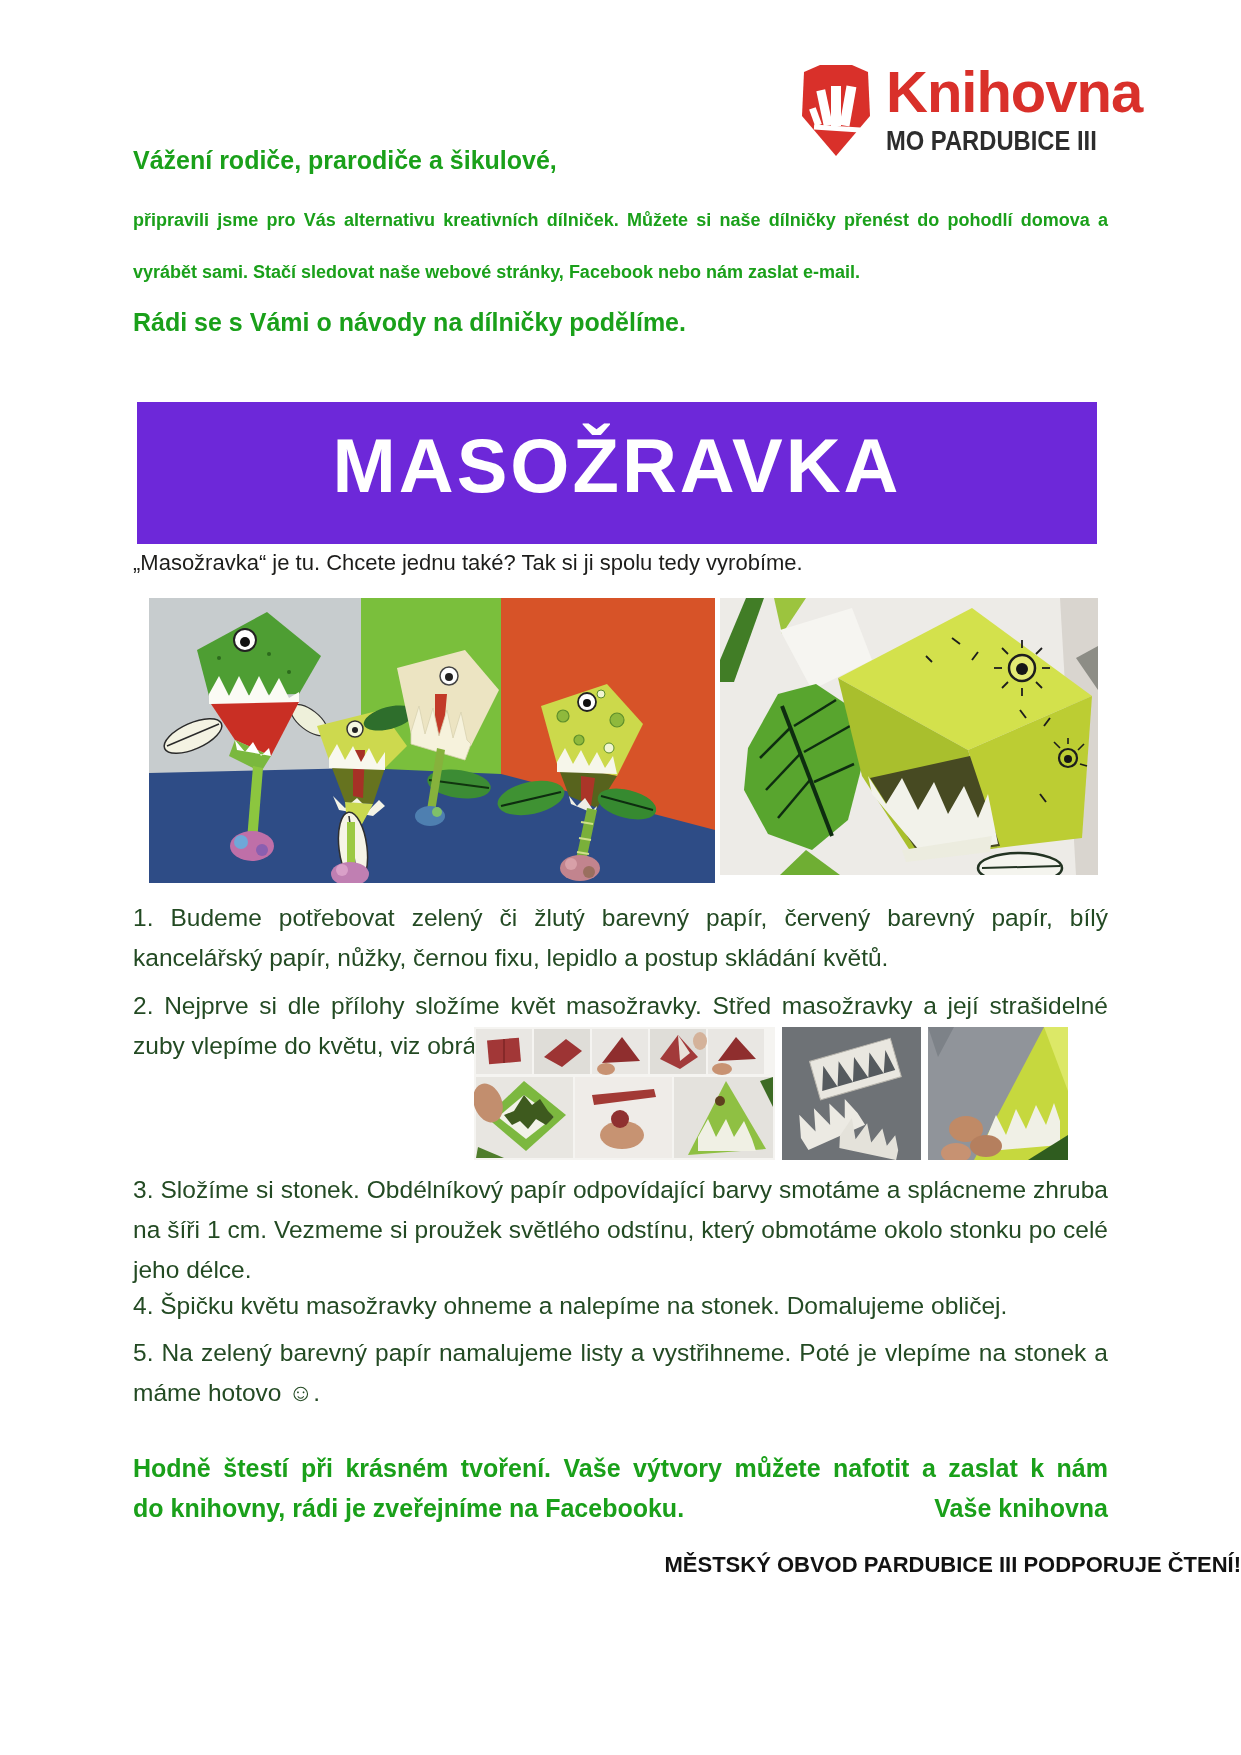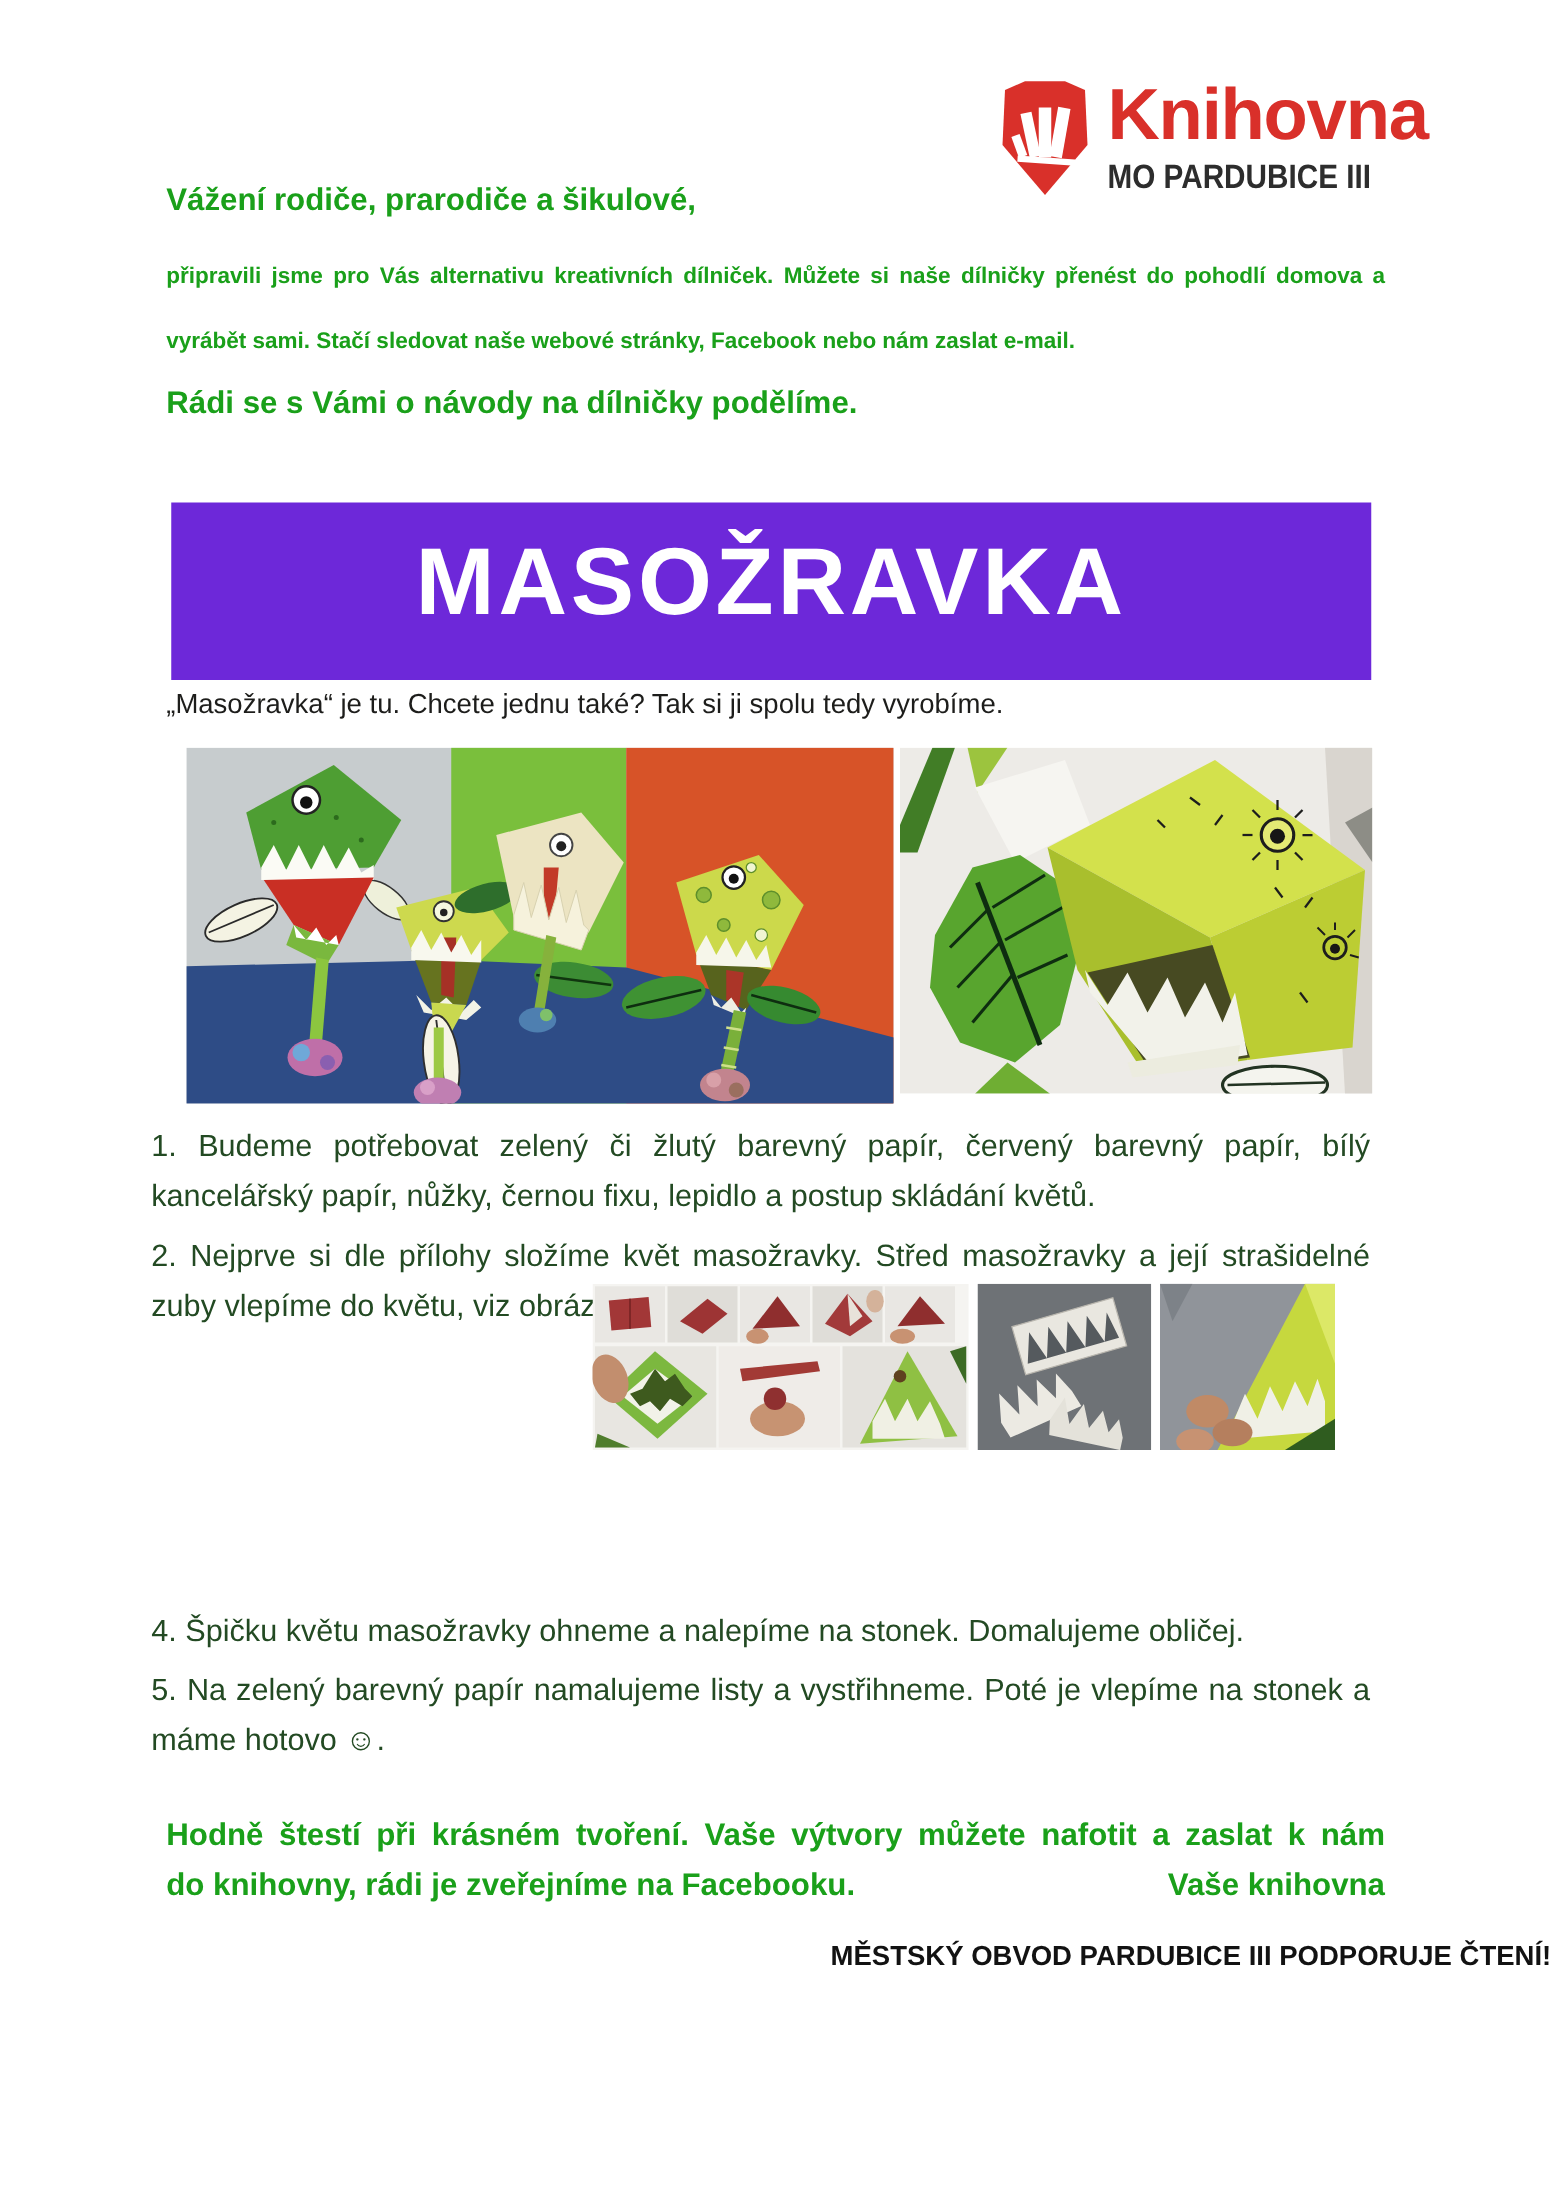--- a/index.html
+++ b/index.html
@@ -25,21 +25,21 @@
   .banner span{color:#ffffff;font-weight:bold;font-size:76px;letter-spacing:3px;transform:translateY(-8px);}
   
   .caption{position:absolute;left:133px;top:550px;font-size:22px;color:#1d1d1b;text-align:right;}
   
   .photo{position:absolute;overflow:hidden;}
   .photo-left{left:149px;top:598px;width:566px;height:285px;}
   .photo-right{left:720px;top:598px;width:378px;height:277px;}
   .strip{position:absolute;left:474px;top:1027px;display:flex;gap:7px;}
   .tile{height:133px;}
   
-  .body-par{position:absolute;left:121px;width:975px;font-size:24.5px;line-height:40px;
+  .body-par{position:absolute;left:133px;width:975px;font-size:24.5px;line-height:40px;
     color:#234a23;text-align:justify;}
   .step1{top:898px;} .step2{top:986px;} .step3{top:1170px;} .step4{top:1286px;} .step5{top:1333px;}
   
   .closing{position:absolute;left:133px;top:1412px;width:975px;font-size:25px;line-height:40px;margin-top:36px;}
   .closing .l1{text-align:justify;text-align-last:justify;}
   .closing .l2{display:flex;justify-content:space-between;}
   
   .footer-line{position:absolute;left:0;width:1241px;text-align:right;font-weight:bold;color:#121212;}
   .footer1{top:1552px;font-size:22px;}
   .footer2{top:1600px;font-size:22px;}
@@ -288,20 +288,21 @@
       <polygon points="116,0 140,0 140,64" fill="#dce867"></polygon>
       <path d="M58,112 L68,88 L78,108 L88,82 L98,102 L108,78 L118,98 L126,76 L132,94 L132,118 L62,124 Z" fill="#f0f0e6"></path>
       <polygon points="100,133 140,108 140,133" fill="#2f5c1f"></polygon>
       <ellipse cx="38" cy="102" rx="17" ry="13" fill="#c08a66"></ellipse>
       <ellipse cx="58" cy="119" rx="16" ry="11" fill="#b57f5e"></ellipse>
       <ellipse cx="28" cy="126" rx="15" ry="10" fill="#c79272"></ellipse>
       <polygon points="0,0 26,0 10,30" fill="#7d8288"></polygon>
     </svg>
   </div>
 
+  <div class="body-par step3">3. Složíme si stonek. Obdélníkový papír odpovídající barvy smotáme a splácneme zhruba na šíři 1 cm. Vezmeme si proužek světlého odstínu, který obmotáme okolo stonku po celé jeho délce.</div>
   <div class="body-par step4">4. Špičku květu masožravky ohneme a nalepíme na stonek. Domalujeme obličej.</div>
   <div class="body-par step5">5. Na zelený barevný papír namalujeme listy a vystřihneme. Poté je vlepíme na stonek a máme hotovo ☺.</div>
 
   <div class="closing green-bold">
     <div class="l1">Hodně štestí při krásném tvoření. Vaše výtvory můžete nafotit a zaslat k nám</div>
     <div class="l2">
       <span>do knihovny, rádi je zveřejníme na Facebooku.</span>
       <span>Vaše knihovna</span>
     </div>
   </div>

